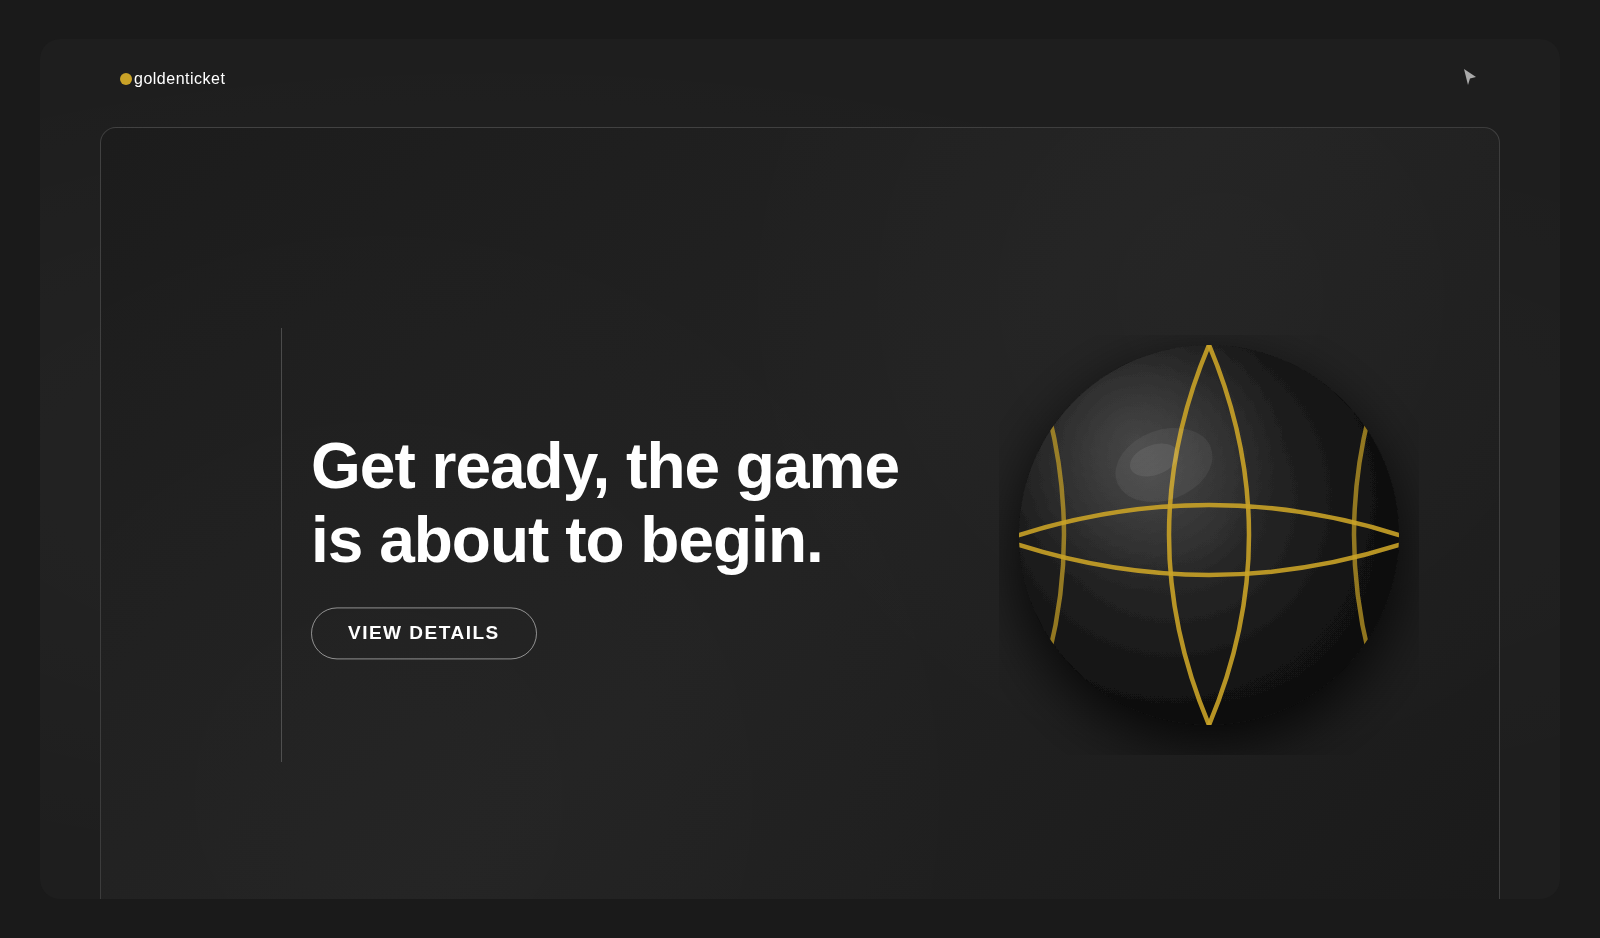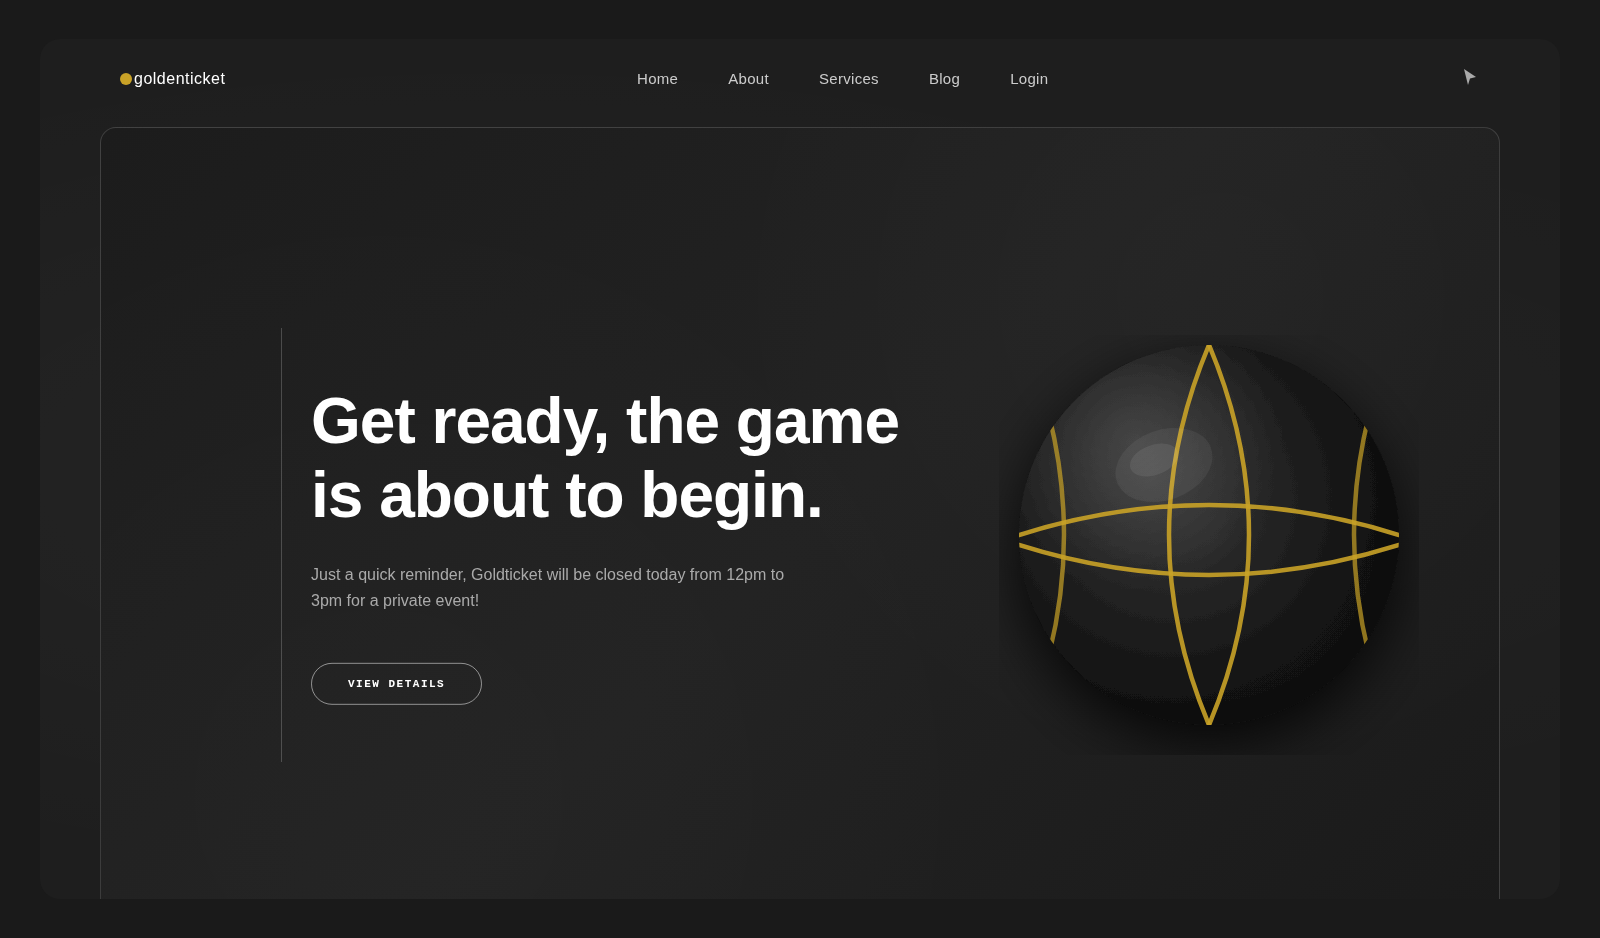--- a/index.html
+++ b/index.html
@@ -146,28 +146,27 @@
       max-width: 480px;
     }
 
     .btn-view-details {
       display: inline-block;
       border: 1.5px solid rgba(255,255,255,0.5);
       border-radius: 30px;
       padding: 14px 36px;
       color: #ffffff;
       text-decoration: none;
-      font-size: 11px;
+      font-size: 19px;
       font-weight: 600;
       letter-spacing: 1.5px;
       text-transform: uppercase;
       cursor: pointer;
       background: transparent;
       transition: background 0.2s, border-color 0.2s;
-      font-family: Liberation Mono, monospace;
     }
 
     
     .basketball-container {
       position: absolute;
       right: 80px;
       top: 50%;
       transform: translateY(-50%);
       width: 420px;
       height: 420px;
@@ -200,40 +199,32 @@
 <body>
 
 <div class="page-wrapper">
 
   <nav>
     <div class="logo">
       <div class="logo-dot"></div>
       <span class="logo-text">goldenticket</span>
     </div>
 
-    <ul class="nav-links">
-      <li><a href="#">Home</a></li>
-      <li><a href="#">About</a></li>
-      <li><a href="#">Services</a></li>
-      <li><a href="#">Blog</a></li>
-      <li><a href="#">Login</a></li>
-    </ul>
 
     <div class="nav-cursor">
       <svg width="20" height="20" viewBox="0 0 20 20" fill="none">
         <path d="M4 2L16 10L10 11.5L8 18L4 2Z" fill="#aaaaaa"></path>
       </svg>
     </div>
   </nav>
 
   <div class="hero-card">
 
     <div class="hero-content">
       <h1 class="hero-title">Get ready, the game is about to begin.</h1>
-      <p class="hero-subtitle">Just a quick reminder, Goldticket will be closed today from 12pm to 3pm for a private event!</p>
       <button class="btn-view-details">VIEW DETAILS</button>
     </div>
 
     <div class="basketball-container">
       <svg viewBox="0 0 420 420" xmlns="http://www.w3.org/2000/svg">
         <defs>
           <radialGradient id="ballGrad" cx="35%" cy="35%" r="60%">
             <stop offset="0%" stop-color="#3a3a3a"></stop>
             <stop offset="40%" stop-color="#2a2a2a"></stop>
             <stop offset="100%" stop-color="#111111"></stop>

